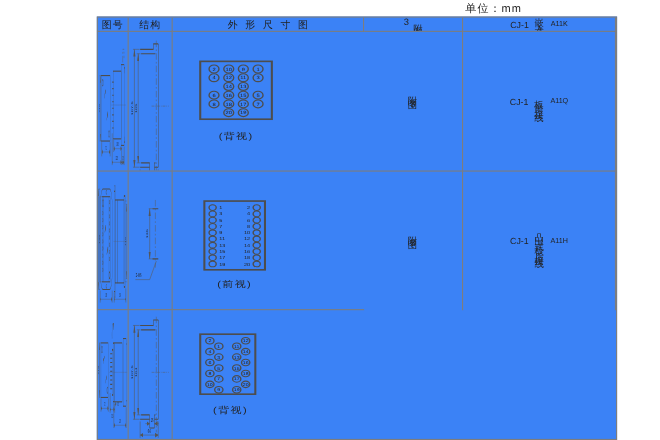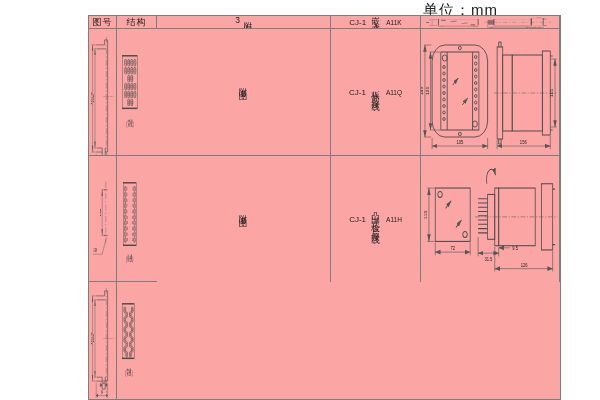--- a/index.html
+++ b/index.html
@@ -1,22 +1,22 @@
 <!DOCTYPE html>
 <html><head>
 <meta charset="utf-8">
 <style>
   html,body{margin:0;padding:0;background:#fff;}
   .canvas{position:relative;width:600px;height:400px;background:#fff;overflow:hidden;
           font-family:"Liberation Sans",sans-serif;color:#333;}
-  .unit{position:absolute;left:423px;top:1px;font-size:15px;letter-spacing:1px;color:#222;}
+  .unit{position:absolute;left:423px;top:1px;font-size:10px;letter-spacing:1px;color:#222;}
   .tbl{position:absolute;left:88px;top:15px;display:grid;
        grid-template-columns:28px 40px 174px 90px 139px;
        grid-template-rows:13px 127px 126px 117px;
-       border:1px solid #7d7d7d;background:#fca5a5;}
+       border:1px solid #7d7d7d;background:#3b82f6;}
   .cell{position:relative;border-right:1px solid #7d7d7d;border-bottom:1px solid #7d7d7d;
         display:flex;align-items:center;justify-content:center;overflow:hidden;}
   .cell.lastcol{border-right:none;}
   .cell.lastrow{border-bottom:none;}
   .hcell{font-size:9px;color:#222;white-space:nowrap;}
   .sp1{letter-spacing:1px;} .sp2{letter-spacing:2px;} .sp7{letter-spacing:7px;text-indent:7px;}
   .vtext{writing-mode:vertical-rl;text-orientation:upright;font-size:8.5px;letter-spacing:4px;color:#222;}
   .structure{display:flex;flex-direction:row;align-items:center;gap:4px;}
   .model{font-size:8px;color:#222;}
   .code{font-size:6.5px;color:#222;}
@@ -35,20 +35,21 @@
 </head>
 <body>
 
 <div class="canvas">
   <div class="unit">单位：mm</div>
 
   <div class="tbl">
 
     <div class="cell hcell sp1">图号</div>
     <div class="cell hcell sp1">结构</div>
+    <div class="cell hcell sp7">外形尺寸图</div>
 
     <div class="cell">
       <div class="vtext">附图3</div>
     </div>
     <div class="cell">
       <div class="structure">
         <span class="model">CJ-1</span>
         <span class="vtext">嵌入式后接线</span>
         <span class="code">A11K</span>
       </div>

